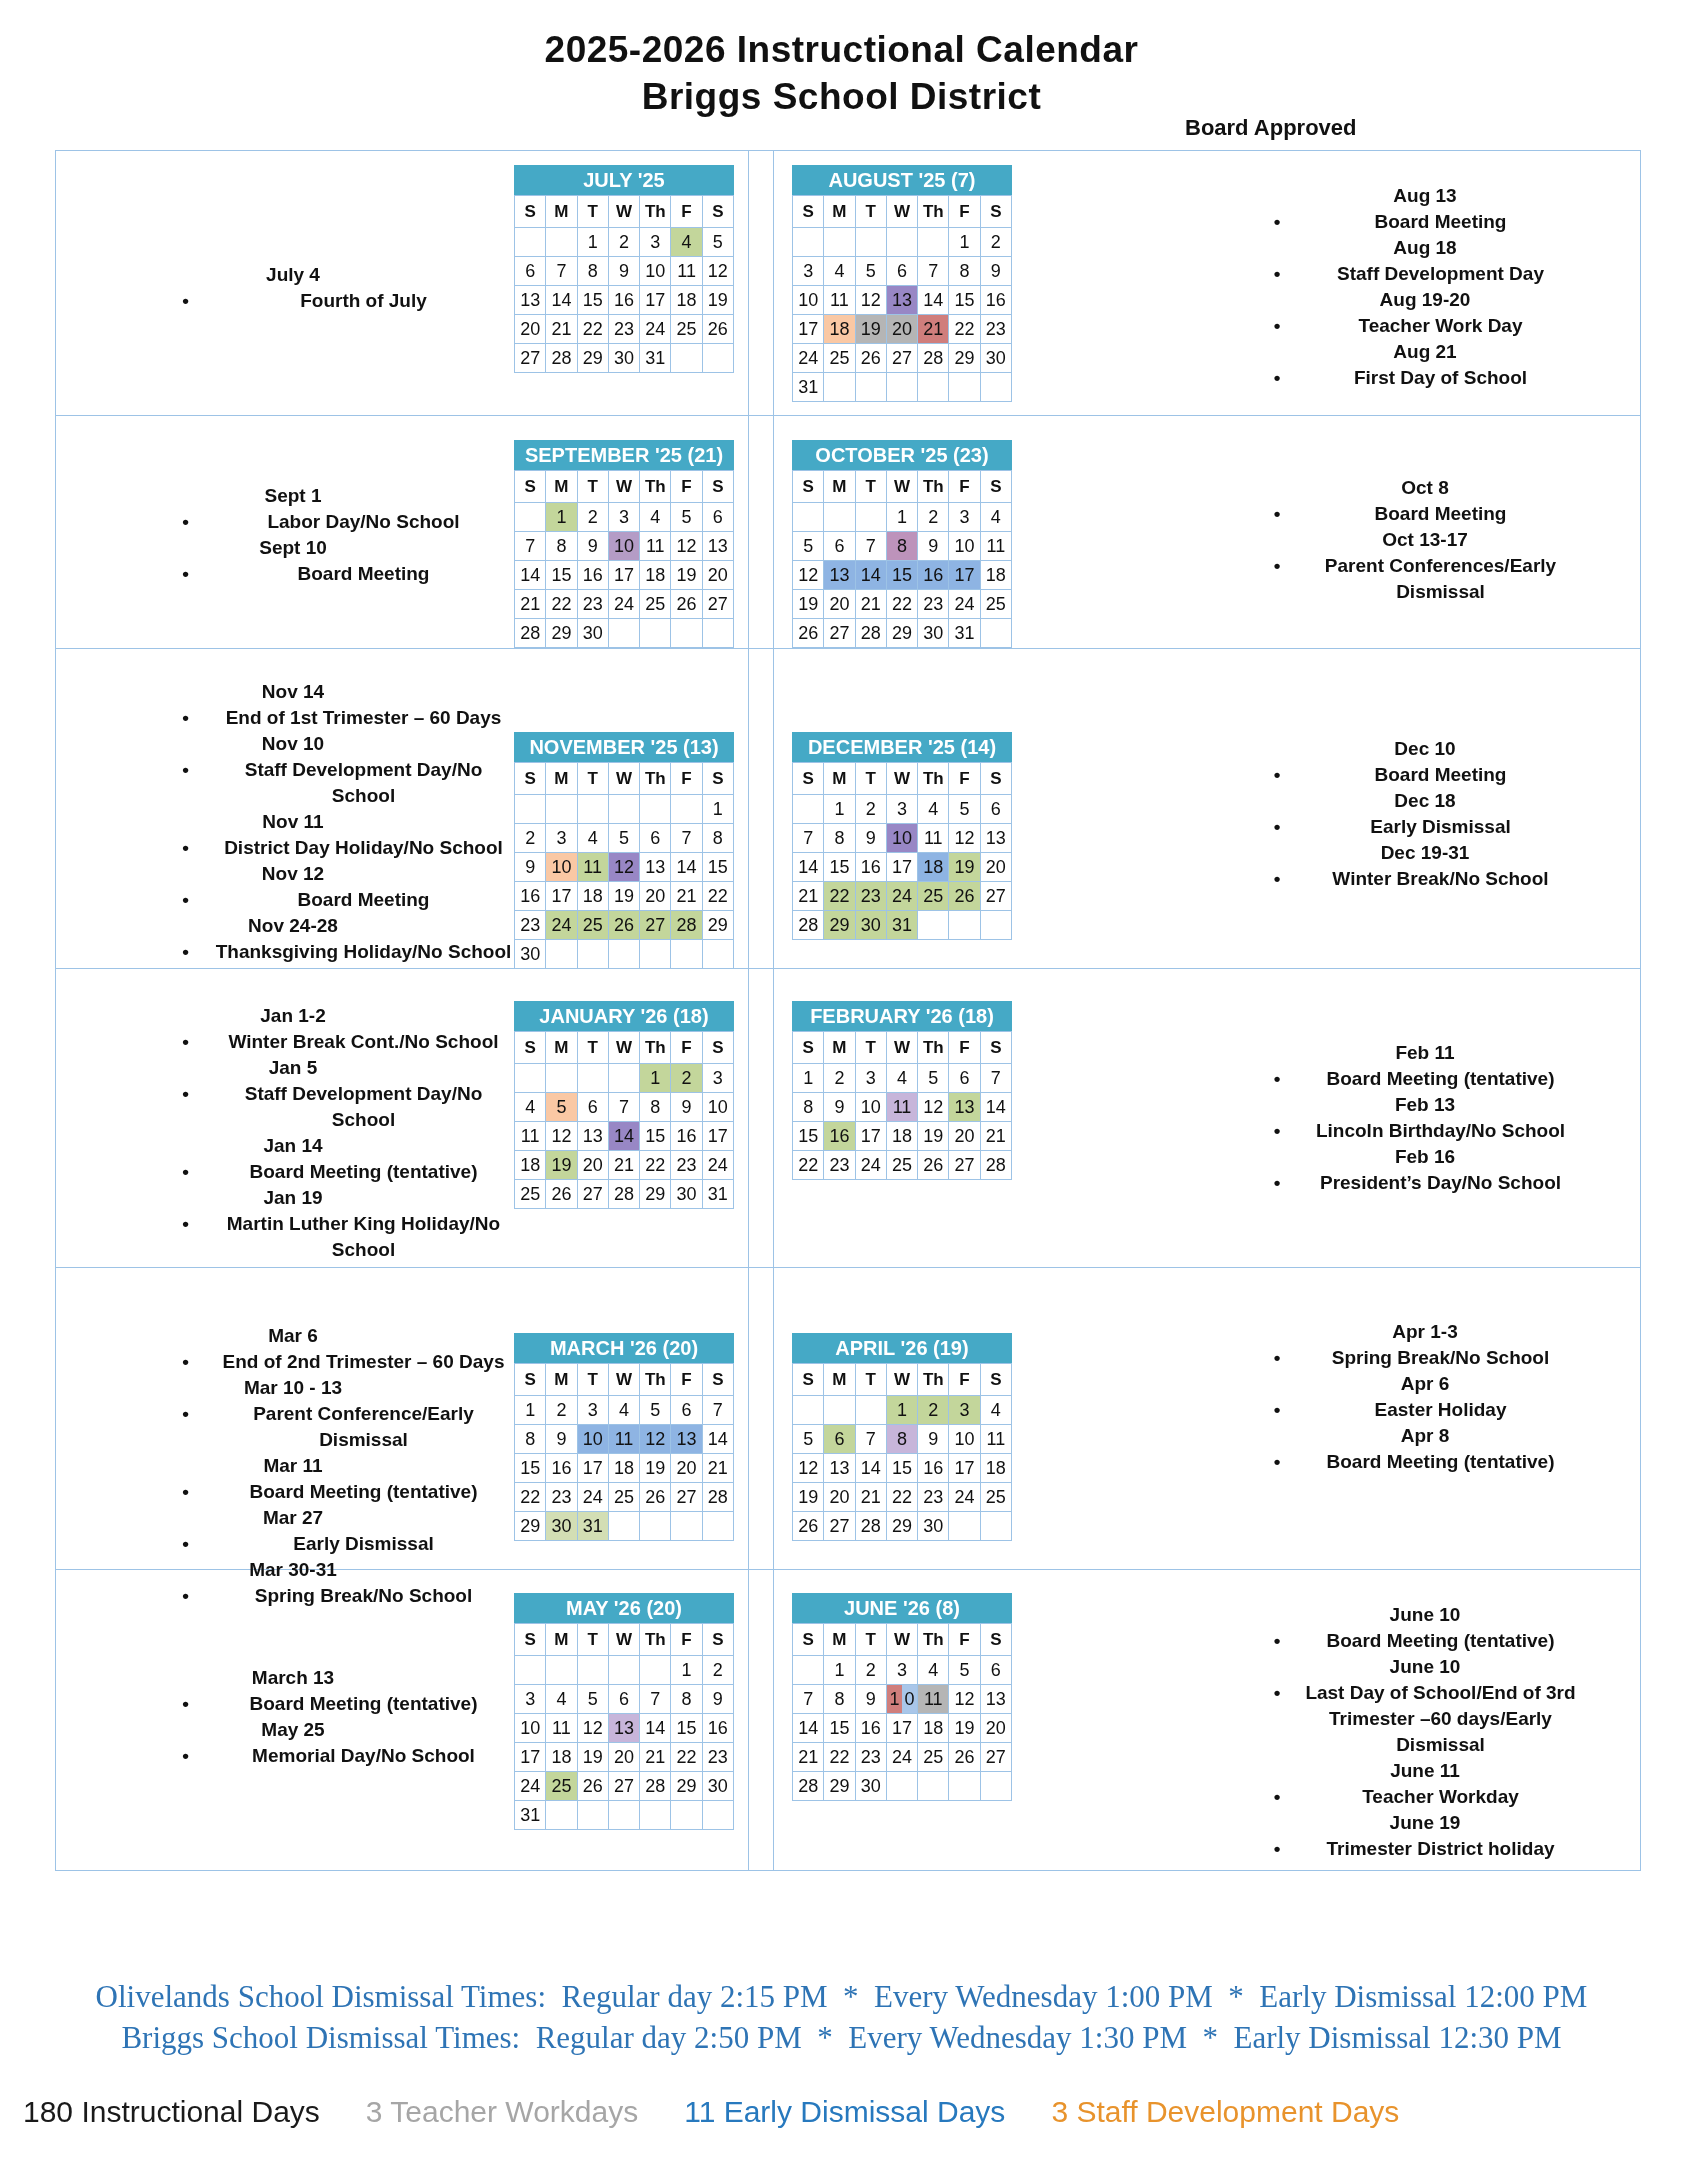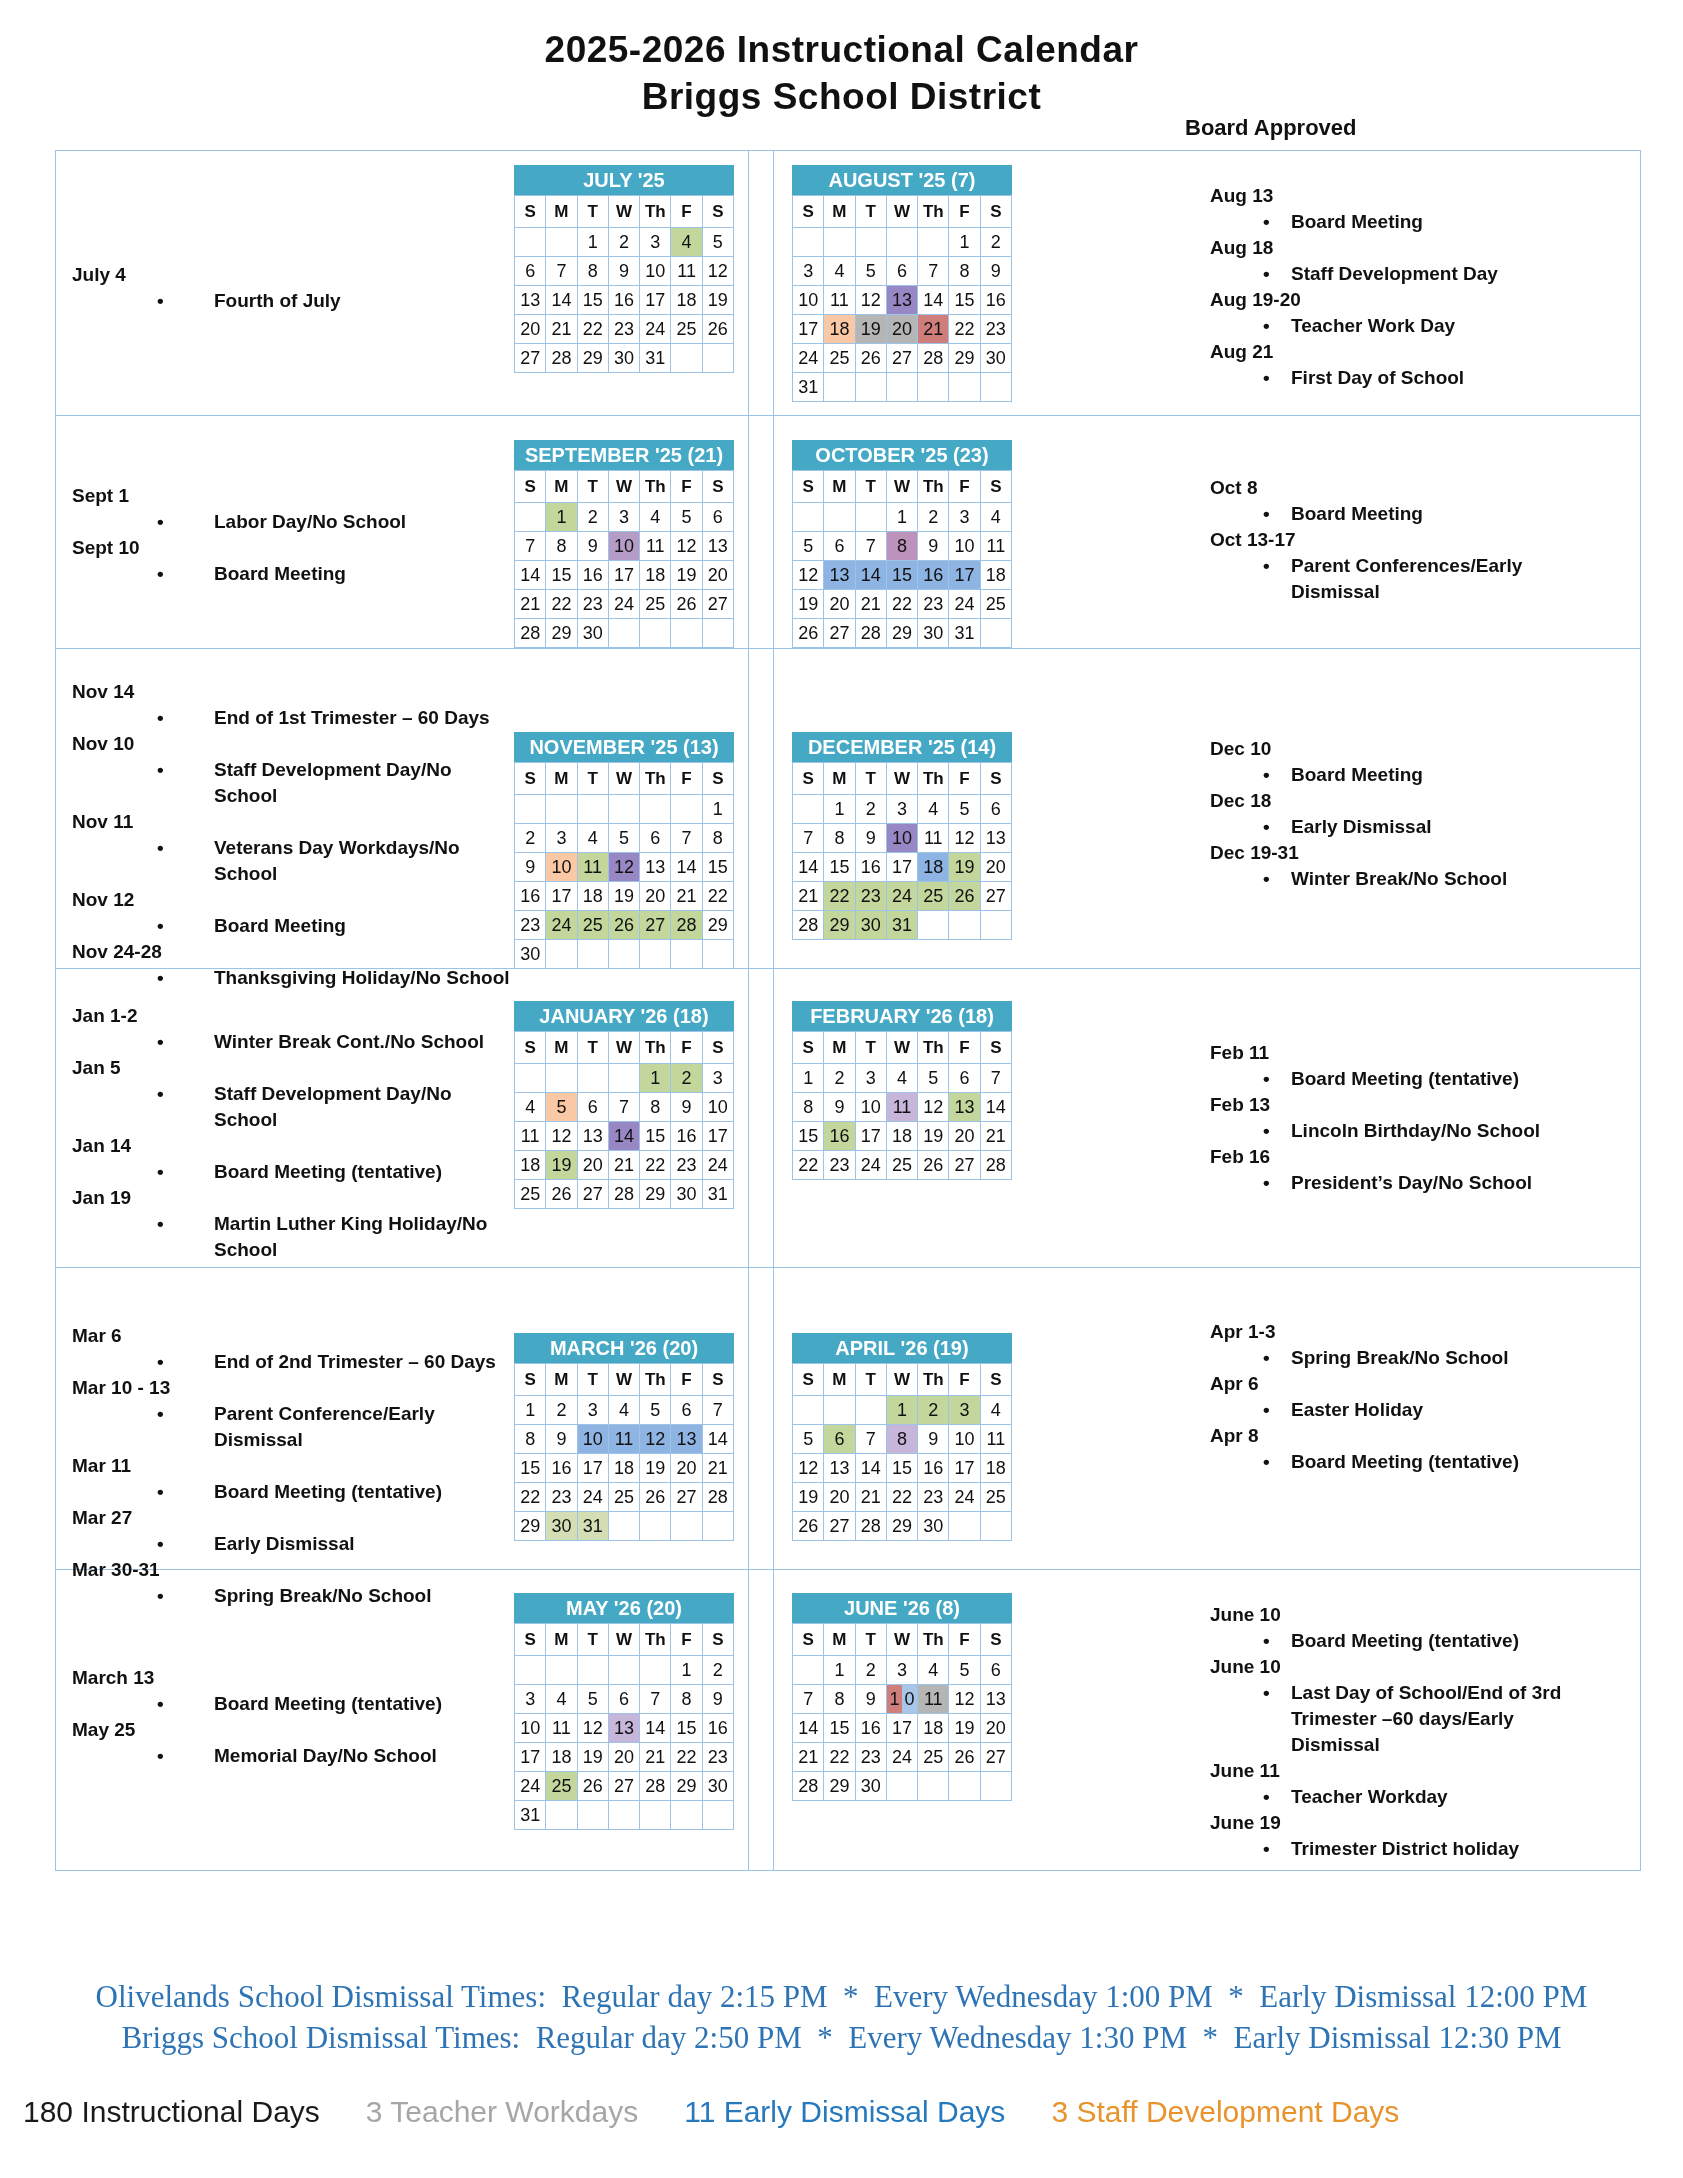--- a/index.html
+++ b/index.html
@@ -16,21 +16,21 @@
   .cal-row{display:flex;border-bottom:1px solid #9DC3E6;}
   .cal-row:last-child{border-bottom:none;}
   .row0{height:264px}.row1{height:232px}.row2{height:319px}
   .row3{height:298px}.row4{height:301px}.row5{flex:1}
   .half{display:flex;}
   .left-half{width:692px;flex:none;border-right:1px solid #9DC3E6;}
   .gapcol{width:24px;flex:none;}
   .right-half{flex:1;border-left:1px solid #9DC3E6;}
 
   
-  .notes{line-height:26px;}
+  .notes{line-height:26px;text-align:center;}
   .notes-left{flex:1;padding-left:16px;}
   .notes-right{flex:1;padding-left:198px;}
   .note-date{font-size:19px;font-weight:bold;}
   .note-item{display:flex;font-size:19px;font-weight:bold;}
   .notes-left .note-item{padding-left:85px;}
   .notes-left .bullet{width:57px;flex:none;}
   .notes-right .note-item{padding-left:53px;}
   .notes-right .bullet{width:28px;flex:none;}
   .note-text{width:299px;}
 
@@ -382,21 +382,21 @@
             <div class="note-date">Nov 10</div>
             <div class="note-item">
               <span class="bullet">•</span>
               <span class="note-text">Staff Development Day/No School</span>
             </div>
           </div>
           <div class="note-entry">
             <div class="note-date">Nov 11</div>
             <div class="note-item">
               <span class="bullet">•</span>
-              <span class="note-text">Veterans Day Workdays/No School</span>
+              <span class="note-text">District Day Holiday/No School</span>
             </div>
           </div>
           <div class="note-entry">
             <div class="note-date">Nov 12</div>
             <div class="note-item">
               <span class="bullet">•</span>
               <span class="note-text">Board Meeting</span>
             </div>
           </div>
           <div class="note-entry">

